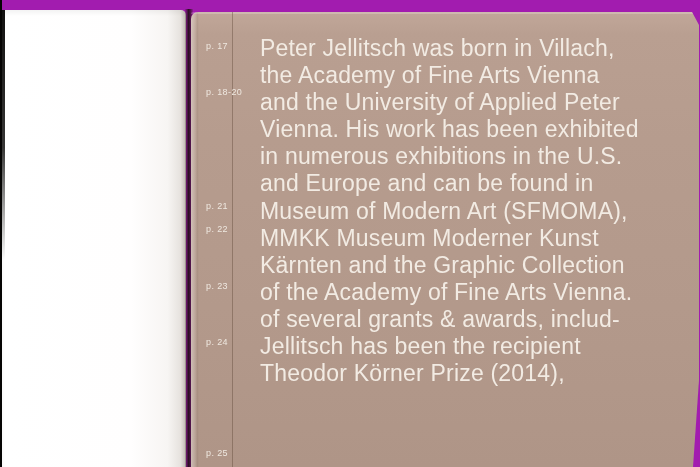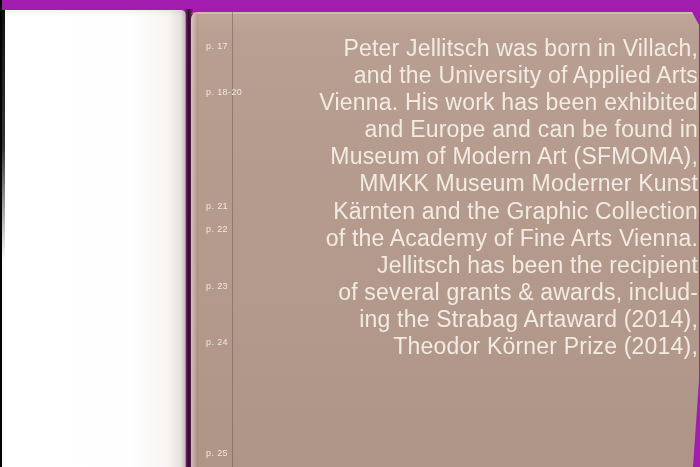--- a/index.html
+++ b/index.html
@@ -95,21 +95,20 @@
     left: 69px; top: 23px;
     width: 438px;
     color: #f2ebe3;
     font-size: 23px;
     line-height: 27.1px;
     letter-spacing: 0.2px;
     font-weight: 400;
   }
   .bio .line {
     white-space: nowrap;
-    text-align: right;
   }
 </style>
 </head>
 <body>
 
 <div class="scene">
 
   <div class="left-page"></div>
 
   <div class="gutter-shadow"></div>
@@ -122,29 +121,30 @@
     <div class="page-ref" style="top:29px">p. 17</div>
     <div class="page-ref" style="top:75px">p. 18-20</div>
     <div class="page-ref" style="top:189px">p. 21</div>
     <div class="page-ref" style="top:212px">p. 22</div>
     <div class="page-ref" style="top:269px">p. 23</div>
     <div class="page-ref" style="top:325px">p. 24</div>
     <div class="page-ref" style="top:436px">p. 25</div>
 
     <div class="bio">
       <div class="line">Peter Jellitsch was born in Villach,</div>
-      <div class="line">and the University of Applied Arts</div>
+      <div class="line">the Academy of Fine Arts Vienna</div>
+      <div class="line">and the University of Applied Peter</div>
       <div class="line">Vienna. His work has been exhibited</div>
+      <div class="line">in numerous exhibitions in the U.S.</div>
       <div class="line">and Europe and can be found in</div>
       <div class="line">Museum of Modern Art (SFMOMA),</div>
       <div class="line">MMKK Museum Moderner Kunst</div>
       <div class="line">Kärnten and the Graphic Collection</div>
       <div class="line">of the Academy of Fine Arts Vienna.</div>
+      <div class="line">of several grants &amp; awards, includ-</div>
       <div class="line">Jellitsch has been the recipient</div>
-      <div class="line">of several grants &amp; awards, includ-</div>
-      <div class="line">ing the Strabag Artaward (2014),</div>
       <div class="line">Theodor Körner Prize (2014),</div>
     </div>
   </div>
 
   <div class="left-sliver"></div>
 
 </div>
 
 </body></html>

